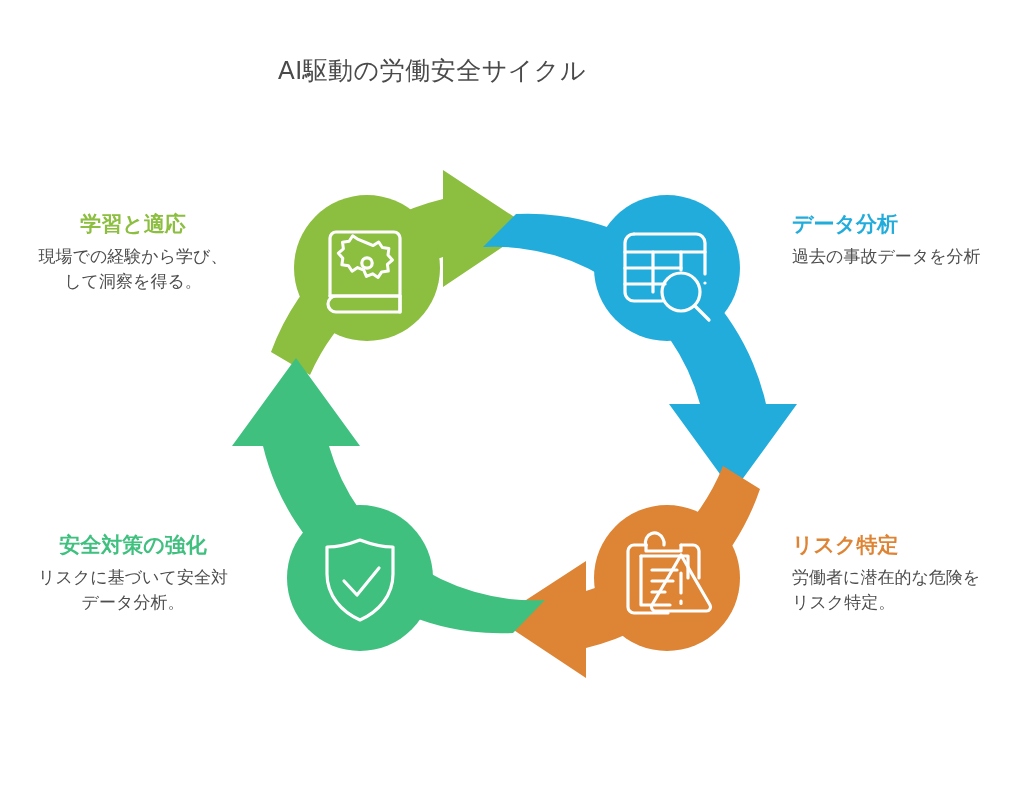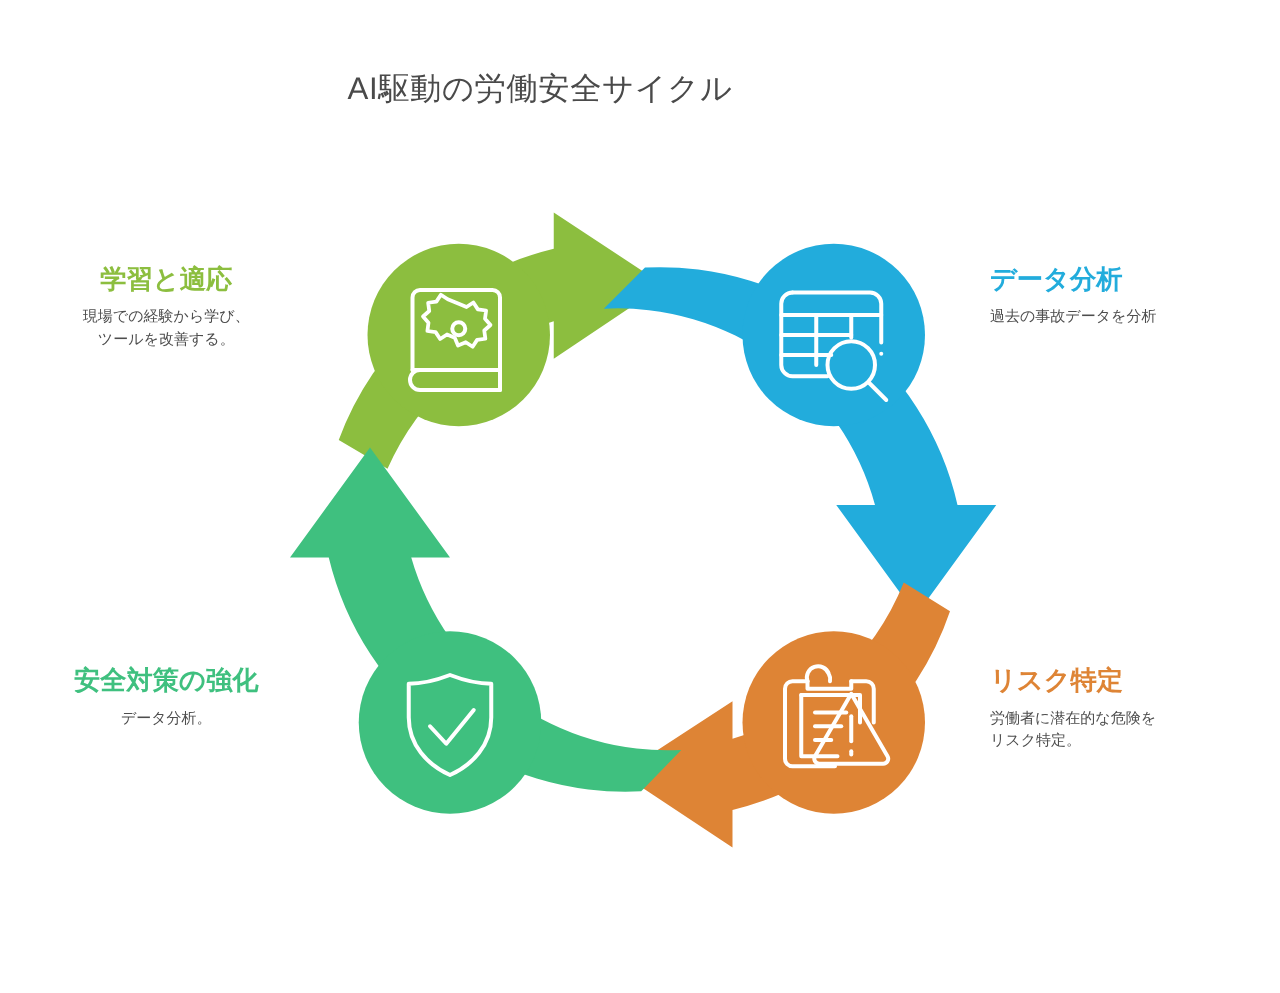--- a/index.html
+++ b/index.html
@@ -41,21 +41,21 @@
   }
   .label-block.align-right { text-align: center; }
   .label-block.align-left  { text-align: left; margin-left: 24px; }
   .label-title {
     font-size: 21px;
     font-weight: bold;
     margin: 0 0 9px 0;
     line-height: 1.15;
   }
   .label-desc {
-    font-size: 12px;
+    font-size: 17px;
     color: #4d4d4d;
     line-height: 1.45;
     margin: 0;
   }
   #label-learning { left: 8px;  top: 212px; }
   #label-analysis { left: 768px; top: 212px; }
   #label-risk     { left: 768px; top: 533px; }
   #label-measures { left: 8px;  top: 533px; }
 </style>
 </head>
@@ -189,21 +189,21 @@
         <path d="M 344,581 l 13,14 22,-27"></path>
       </g>
     </g>
 
   </svg>
 
   <div id="label-learning" class="label-block align-right">
     <div class="label-title" style="color: rgb(140, 190, 63);">学習と適応</div>
     <div class="label-desc">
       <div>現場での経験から学び、</div>
-      <div>ツールを改善する。</div>
+      <div>して洞察を得る。</div>
     </div>
   </div>
 
   <div id="label-analysis" class="label-block align-left">
     <div class="label-title" style="color: rgb(34, 172, 220);">データ分析</div>
     <div class="label-desc">
       <div>過去の事故データを分析</div>
     </div>
   </div>
 
@@ -211,17 +211,18 @@
     <div class="label-title" style="color: rgb(222, 132, 53);">リスク特定</div>
     <div class="label-desc">
       <div>労働者に潜在的な危険を</div>
       <div>リスク特定。</div>
     </div>
   </div>
 
   <div id="label-measures" class="label-block align-right">
     <div class="label-title" style="color: rgb(63, 192, 127);">安全対策の強化</div>
     <div class="label-desc">
+      <div>リスクに基づいて安全対</div>
       <div>データ分析。</div>
     </div>
   </div>
 
 </div>
 
 </body></html>

